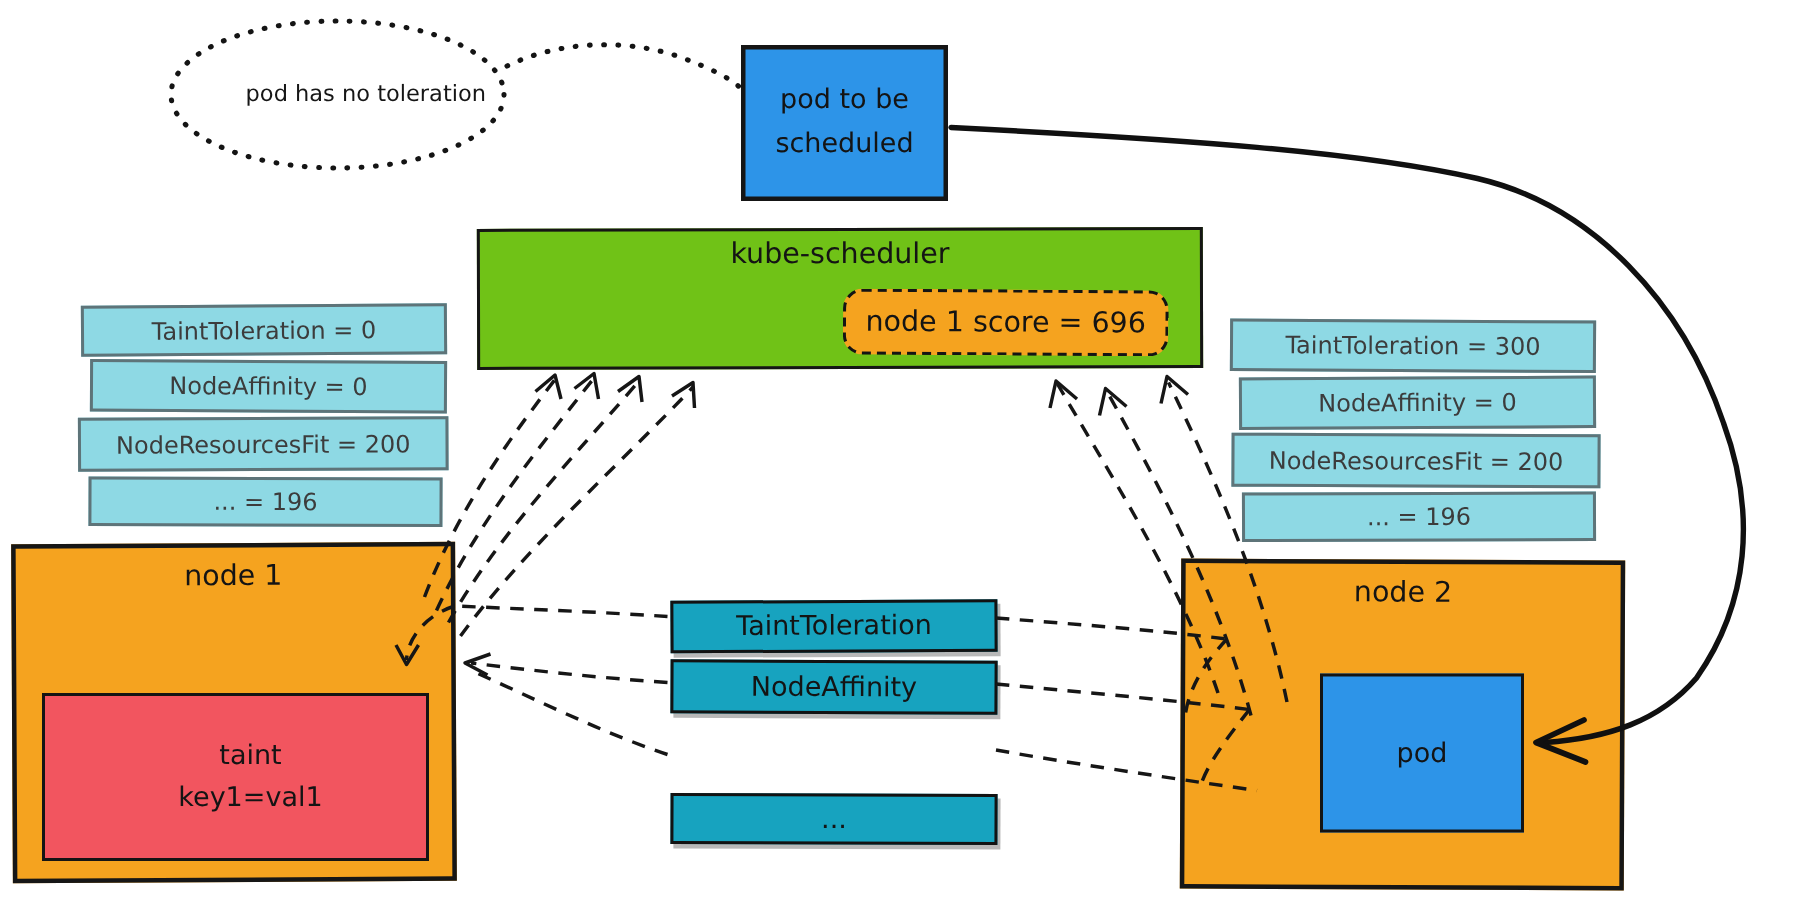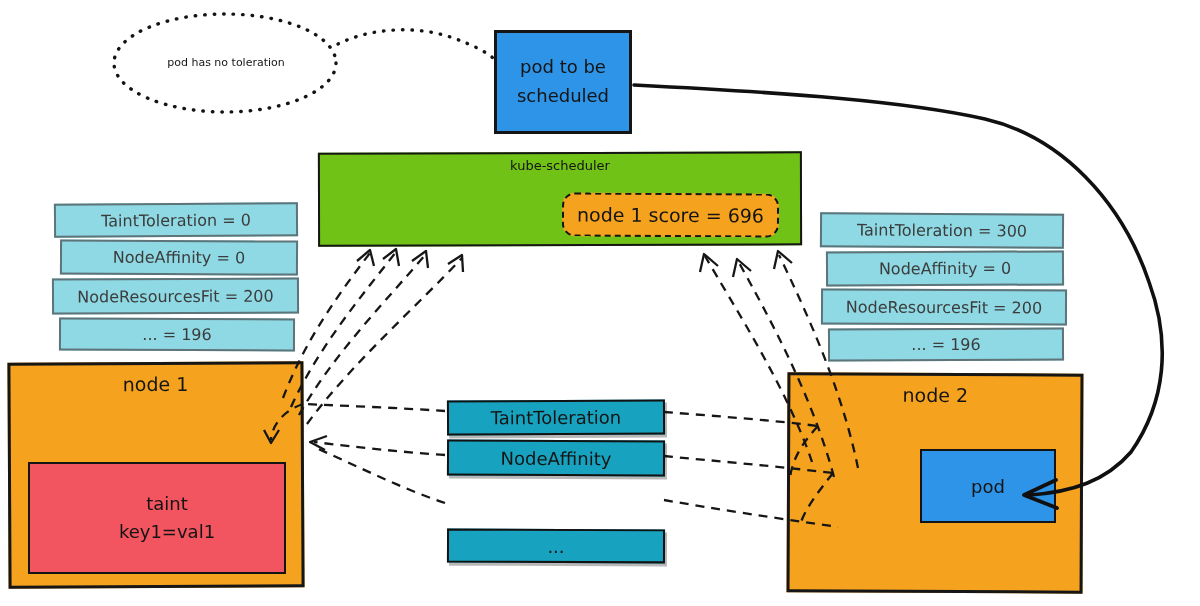--- a/index.html
+++ b/index.html
@@ -8,43 +8,43 @@
   }
   html,body{margin:0;padding:0;background:#ffffff;}
   .canvas{
     position:relative; width:1200px; height:606px; background:#fff;
     font-family:"DejaVu Sans", sans-serif; color:var(--ink); overflow:hidden;
   }
   .box{position:absolute; box-sizing:border-box; display:flex; flex-direction:column;
        align-items:center; justify-content:center; text-align:center;}
   .lbl{position:absolute; box-sizing:border-box; text-align:center;}
 
-  .bubble-text{left:128px; top:32px; width:196px; height:62px; font-size:11px;
-               line-height:1.55; color:#161616; display:flex; flex-direction:row;
-               align-items:center; justify-content:center;}
+  .bubble-text{left:128px; top:32px; width:196px; height:62px; font-size:15px;
+               line-height:1.55; color:#161616; display:flex; flex-direction:column;
+               align-items:flex-end; justify-content:center;}
 
   .pod2b{left:494px; top:30px; width:138px; height:104px; background:var(--blue);
          border:3px solid #151515; font-size:18px; line-height:1.6;}
 
   .sched{left:318px; top:152px; width:484px; height:94px; background:var(--green);
          border:2.5px solid #151515; transform:rotate(-0.15deg);}
-  .sched-title{left:318px; top:158px; width:484px; font-size:13px;}
+  .sched-title{left:318px; top:158px; width:484px; font-size:19px;}
   .score{background:var(--orange); border:2.5px dashed #141414; border-radius:13px;
          font-size:19px;}
   .scoreL{left:330px; top:190px; width:219px; height:44px;}
   .scoreR{left:562px; top:193px; width:217px; height:44px; transform:rotate(0.35deg);}
 
   .stack{background:var(--light-cyan); border:2px solid #5e7479; color:#3c3c3c;
          font-size:16px;}
   .node{background:var(--orange); border:3px solid #161616;}
   .node-title{font-size:19px;}
   .taint{left:28px; top:462px; width:258px; height:112px; background:var(--red);
          border:2.5px solid #141414; font-size:18px; line-height:1.55;padding-left:20px;}
-  .podbox{left:880px; top:449px; width:136px; height:74px; background:var(--blue);
-          border:2.5px solid #141414; font-size:18px;margin-left:40px;}
+  .podbox{left:880px; top:449px; width:136px; height:106px; background:var(--blue);
+          border:2.5px solid #141414; font-size:18px;}
   .plugin{background:var(--teal); border:2.5px solid #121212; font-size:18px;
           box-shadow:2px 3px 0 rgba(0,0,0,0.28);}
 
   svg.arrows{position:absolute; left:0; top:0; pointer-events:none;}
   .dash{stroke:#161616; stroke-width:2.3; stroke-dasharray:9 7; fill:none;}
   .dot{stroke:#141414; stroke-width:3.4; stroke-dasharray:0.5 9; stroke-linecap:round; fill:none;}
   .solid{stroke:#101010; stroke-width:3.6; fill:none; stroke-linecap:round;}
   .head{stroke:#161616; stroke-width:2.3; fill:none; stroke-linejoin:round;}
   .headbig{stroke:#101010; stroke-width:3.8; fill:none; stroke-linejoin:round; stroke-linecap:round;}
 </style>

